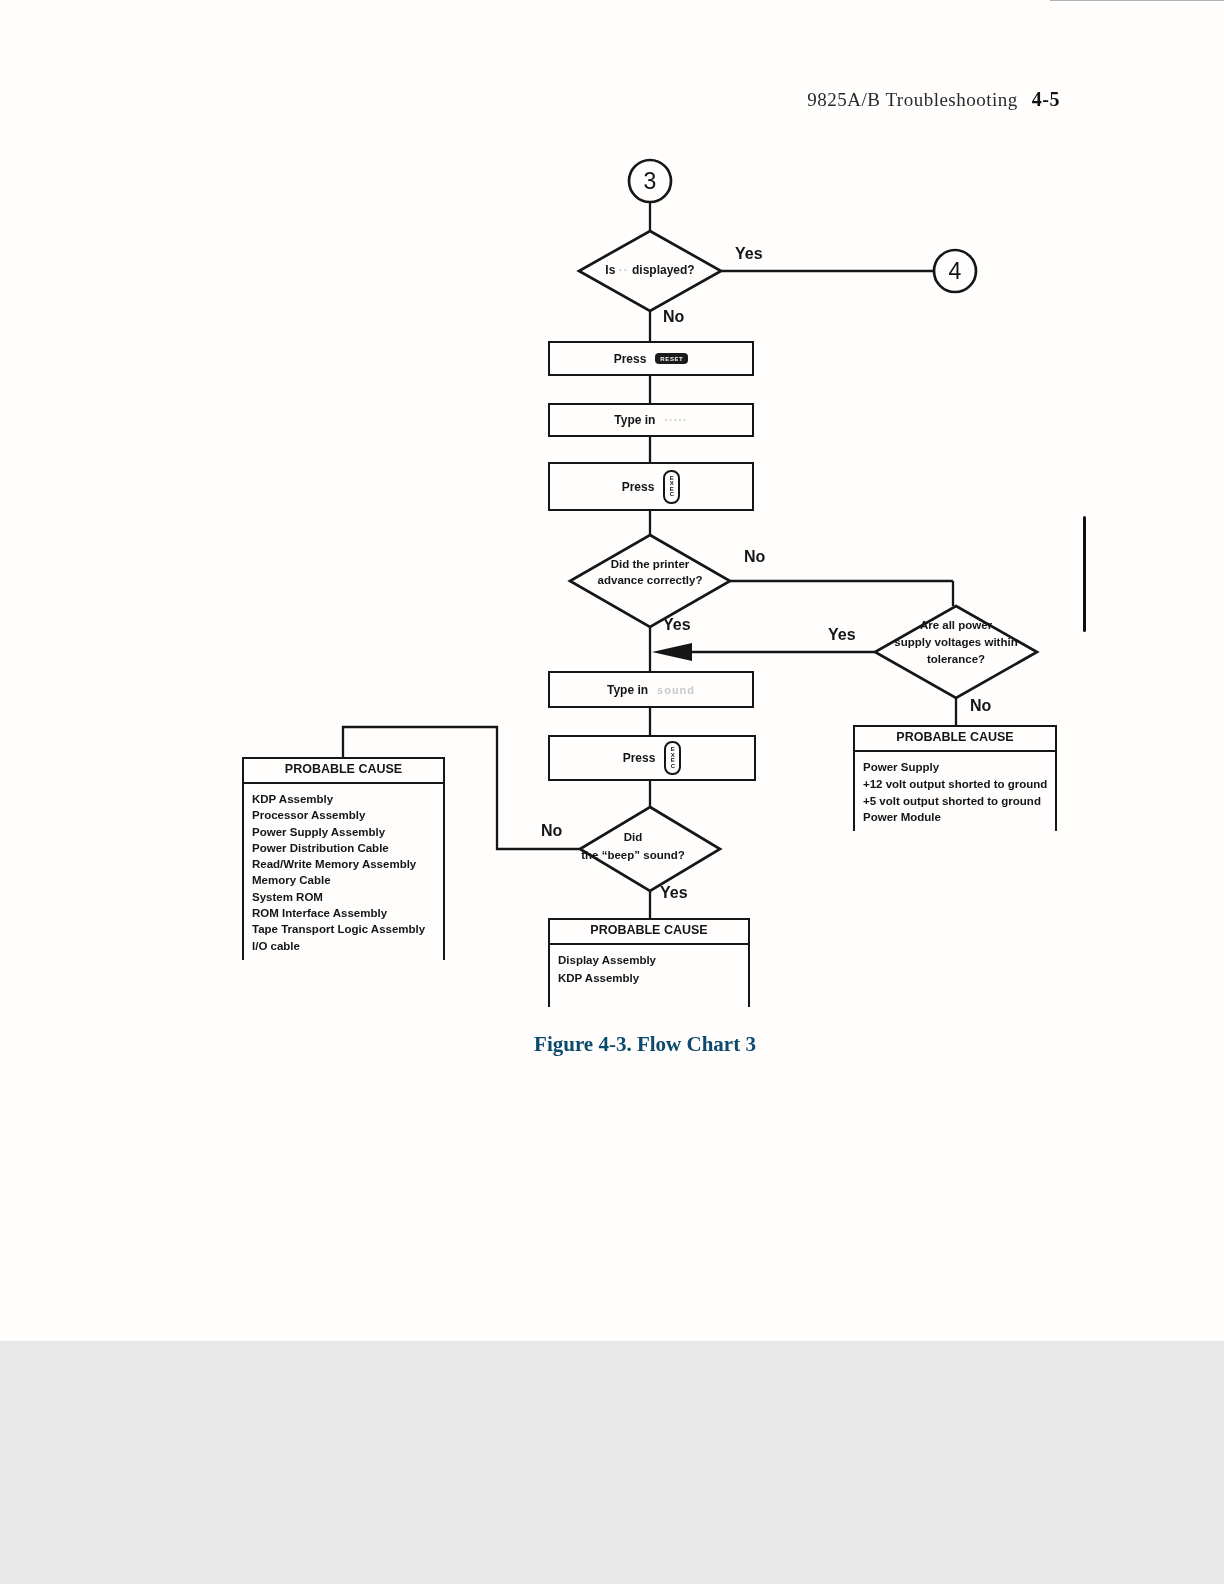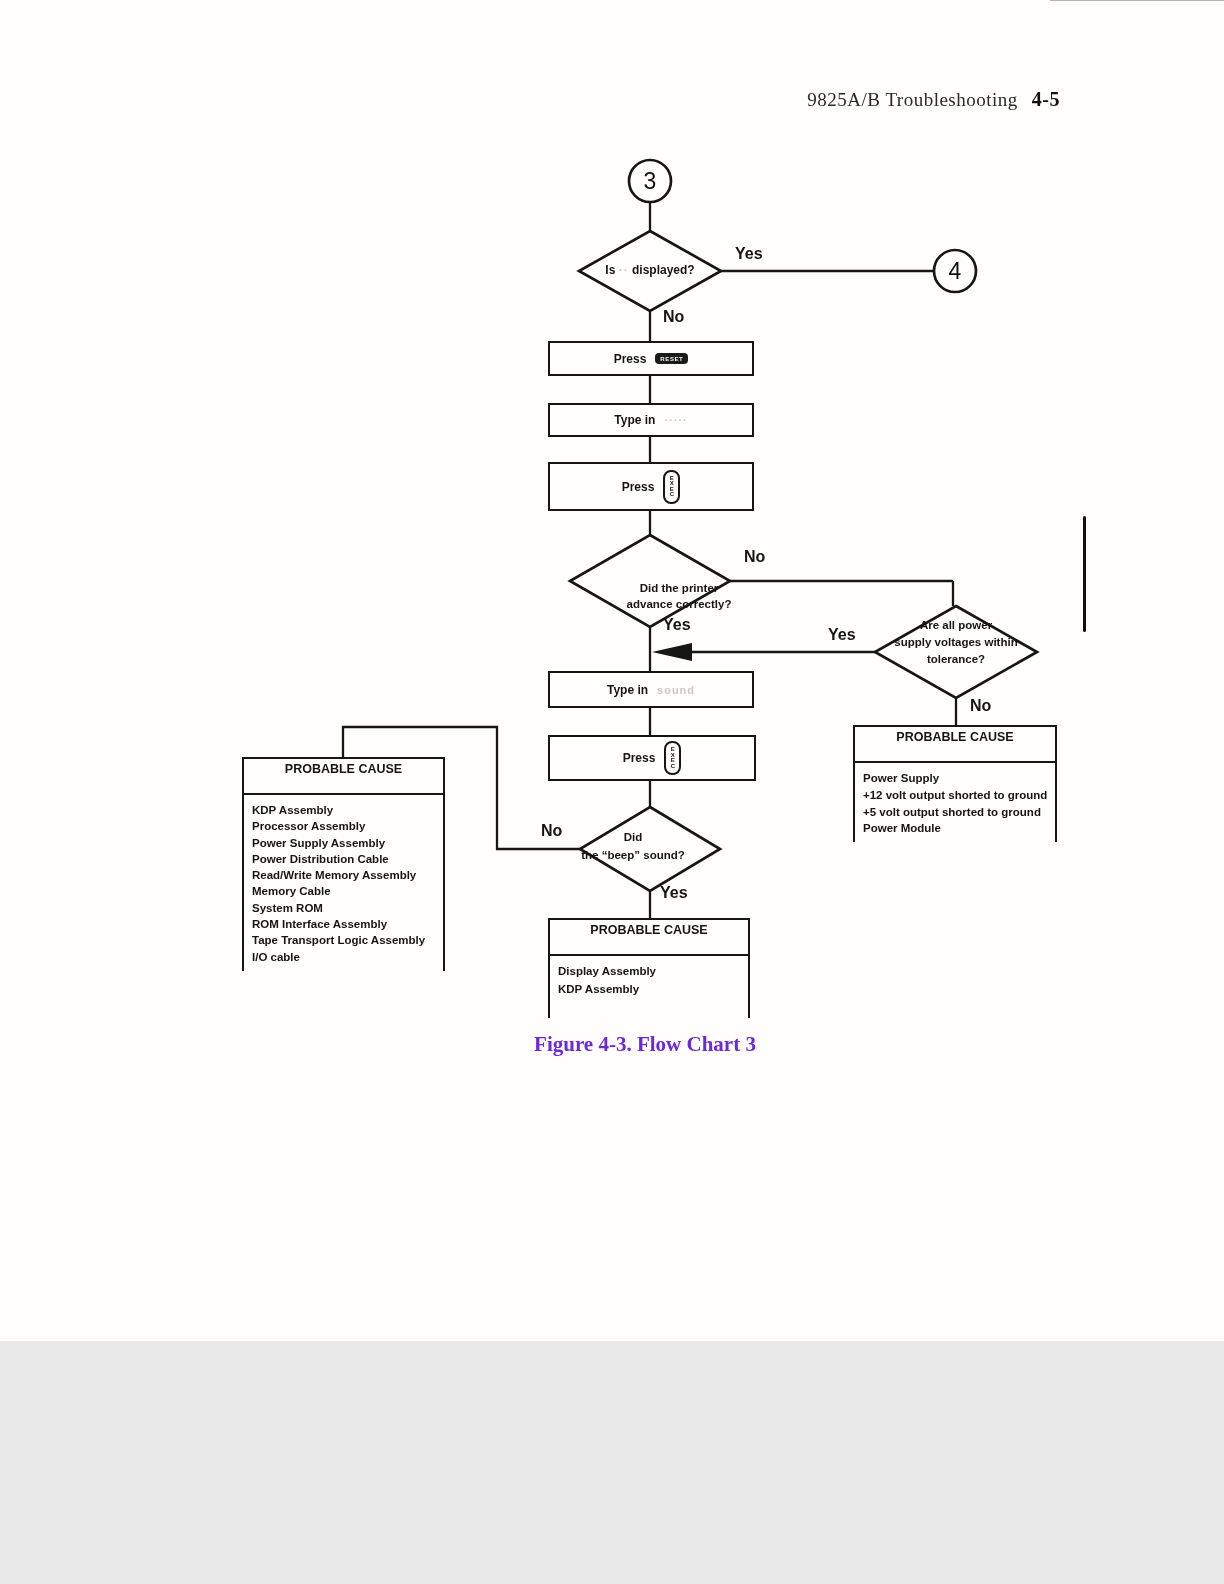--- a/index.html
+++ b/index.html
@@ -23,30 +23,30 @@
   .key-tall{border:2px solid #161616;border-radius:8px;width:13px;height:30px;display:flex;
             align-items:center;justify-content:center;overflow:hidden;}
   .key-tall span{display:inline-block;width:7px;word-break:break-all;font-size:6px;line-height:5.5px;
             font-weight:bold;text-align:center;}
   
   .dtext{position:absolute;text-align:center;font-size:11.5px;font-weight:bold;line-height:16px;}
   .branch{position:absolute;font-size:16px;font-weight:bold;}
   
   .pc{position:absolute;}
   .pc-header{border:2.5px solid #161616;text-align:center;font-size:12.5px;font-weight:bold;
-             padding:3px 0 17px;background:#fffefd;}
+             padding:3px 0 6px;background:#fffefd;}
   .pc-body{border-left:2.5px solid #161616;border-right:2.5px solid #161616;
            padding:7px 0 0 8px;font-size:11.5px;font-weight:bold;}
   .pc-body div{white-space:nowrap;}
   .pc-left .pc-body div{line-height:16.3px;}
   .pc-right .pc-body div{line-height:16.8px;}
   .pc-bottom .pc-body div{line-height:17.5px;}
   
   .caption{position:absolute;left:430px;top:1032px;width:430px;text-align:center;
-           font-family:"Liberation Serif",serif;font-size:21px;font-weight:bold;color:#6d28d9;}
+           font-family:"Liberation Serif",serif;font-size:21px;font-weight:bold;color:#0c4a6e;}
   
   .artifact{position:absolute;background:#111;}
 </style>
 </head>
 <body>
 
 <div class="page">
 
   <svg class="layer" width="1224" height="1584" viewBox="0 0 1224 1584">
     <g stroke="#161616" stroke-width="2.3" fill="none">
@@ -102,21 +102,21 @@
     <span class="faint" style="font-size:11px;">·····</span>
   </div>
 
   <div class="proc" style="left:548px;top:462px;width:202px;height:45px;">
     <span>Press</span>
     <span class="key-tall">
         <span>EXEC</span>
       </span>
   </div>
 
-  <div class="dtext" style="left:599px;top:556px;width:160px;margin-top:24px;">
+  <div class="dtext" style="left:570px;top:556px;width:160px;">
     <div>Did the printer</div>
     <div>advance correctly?</div>
   </div>
   <div class="branch" style="left:744px;top:548px;">No</div>
   <div class="branch" style="left:663px;top:616px;">Yes</div>
 
   <div class="dtext" style="left:868px;top:617px;width:176px;line-height:17px;">
     <div>Are all power</div>
     <div>supply voltages within</div>
     <div>tolerance?</div>

